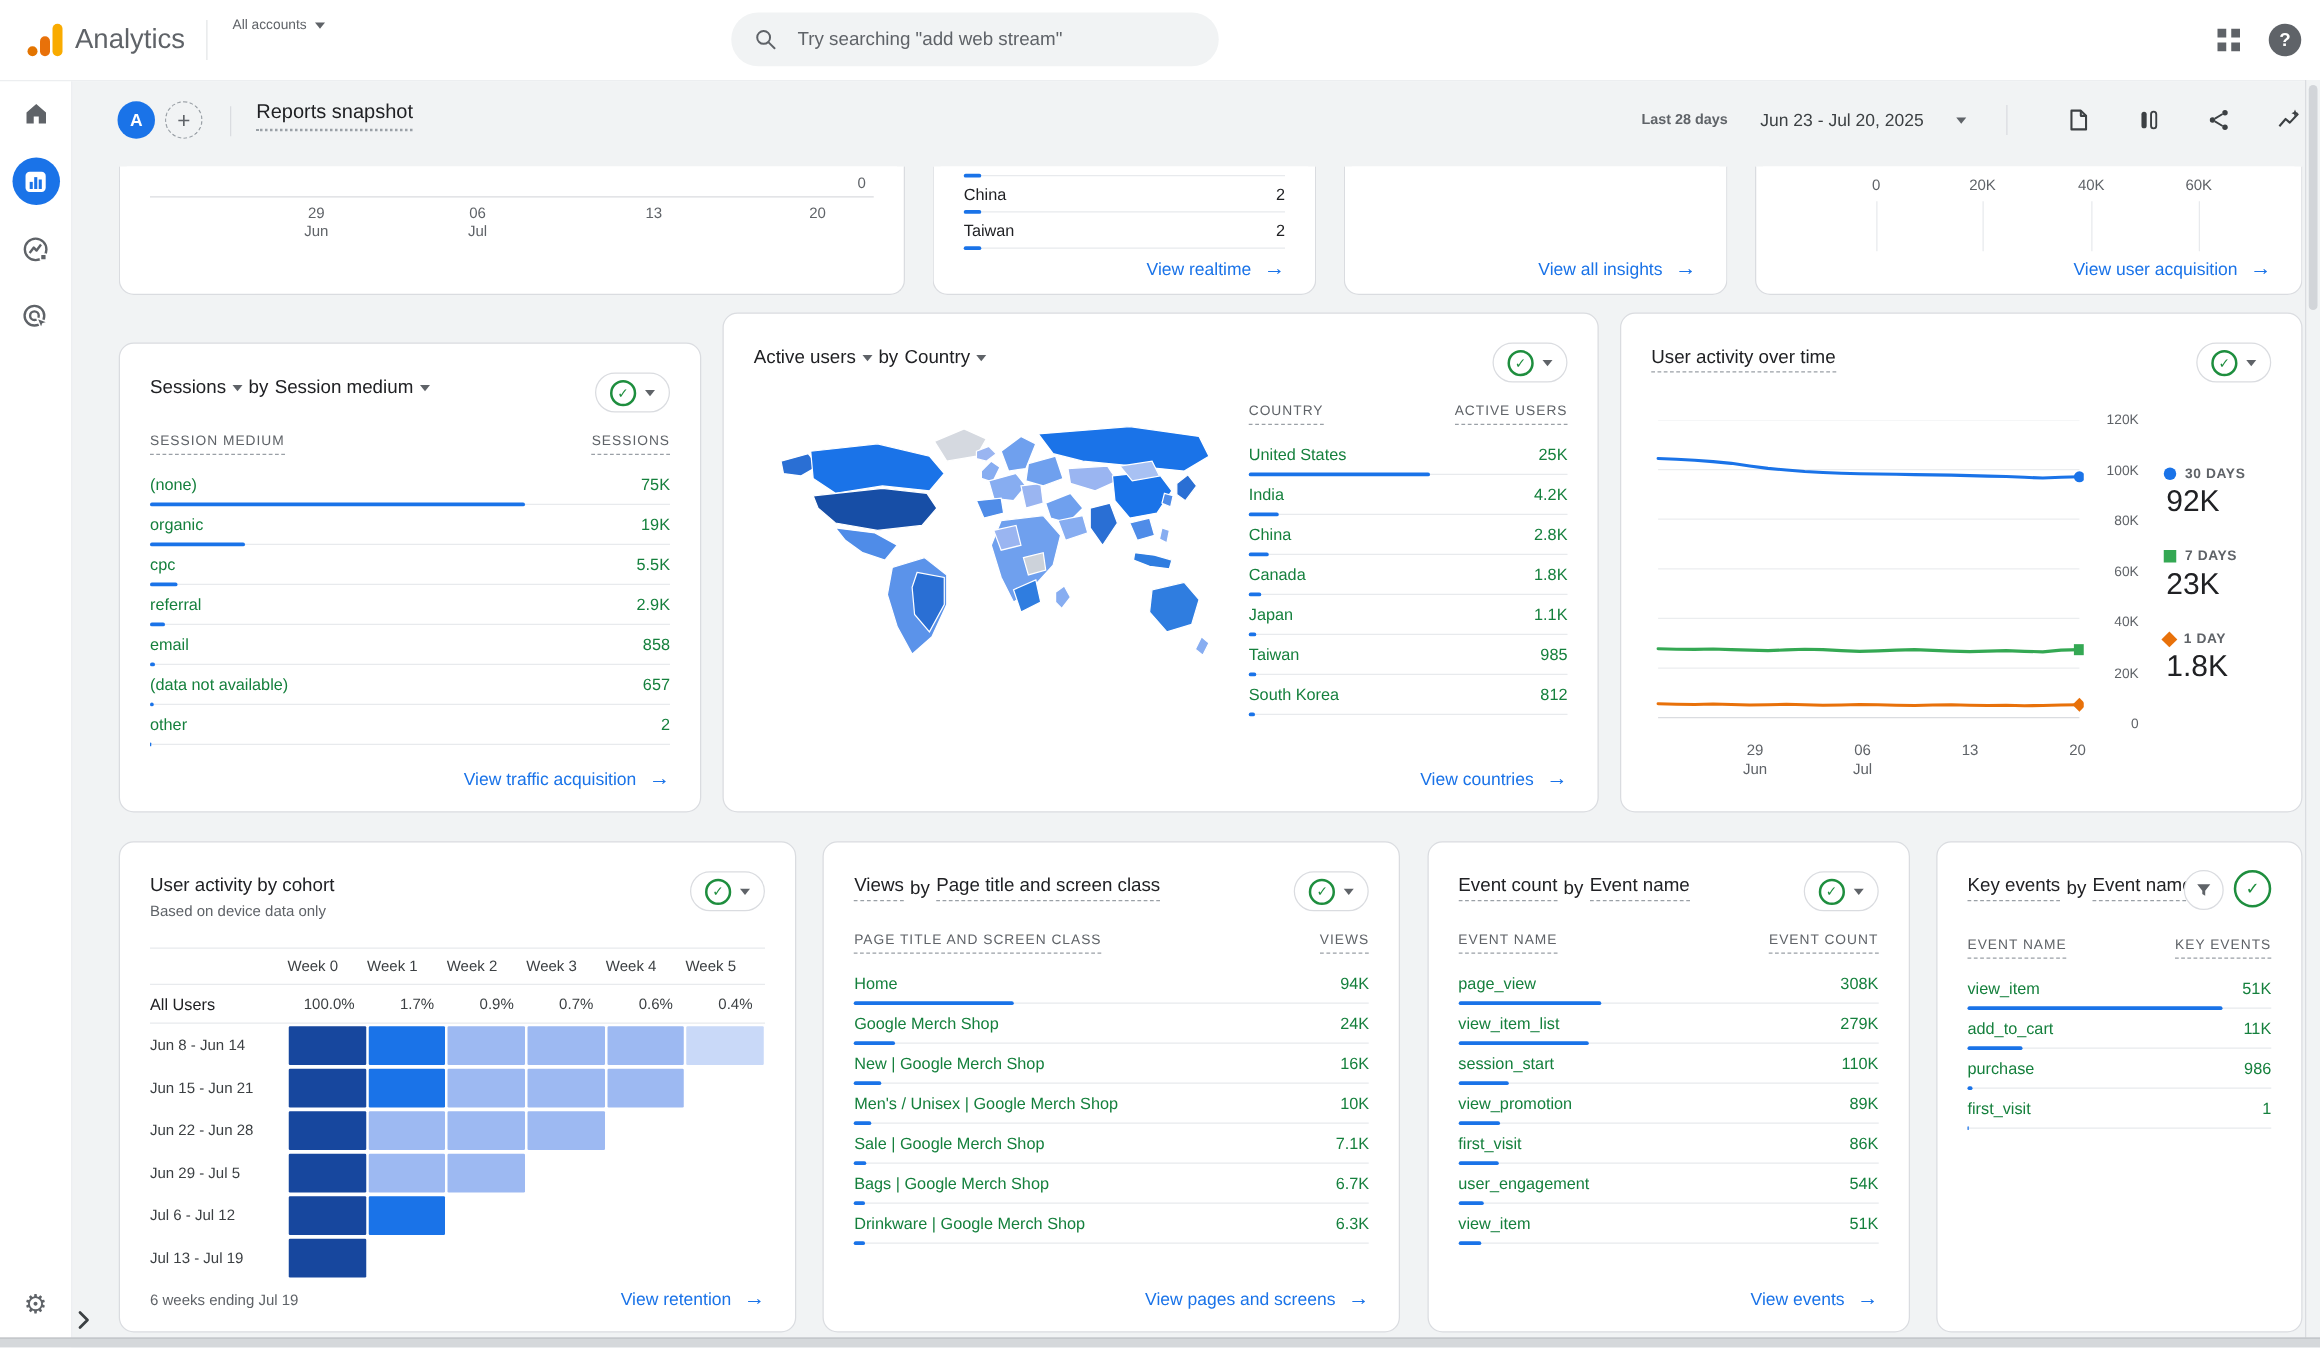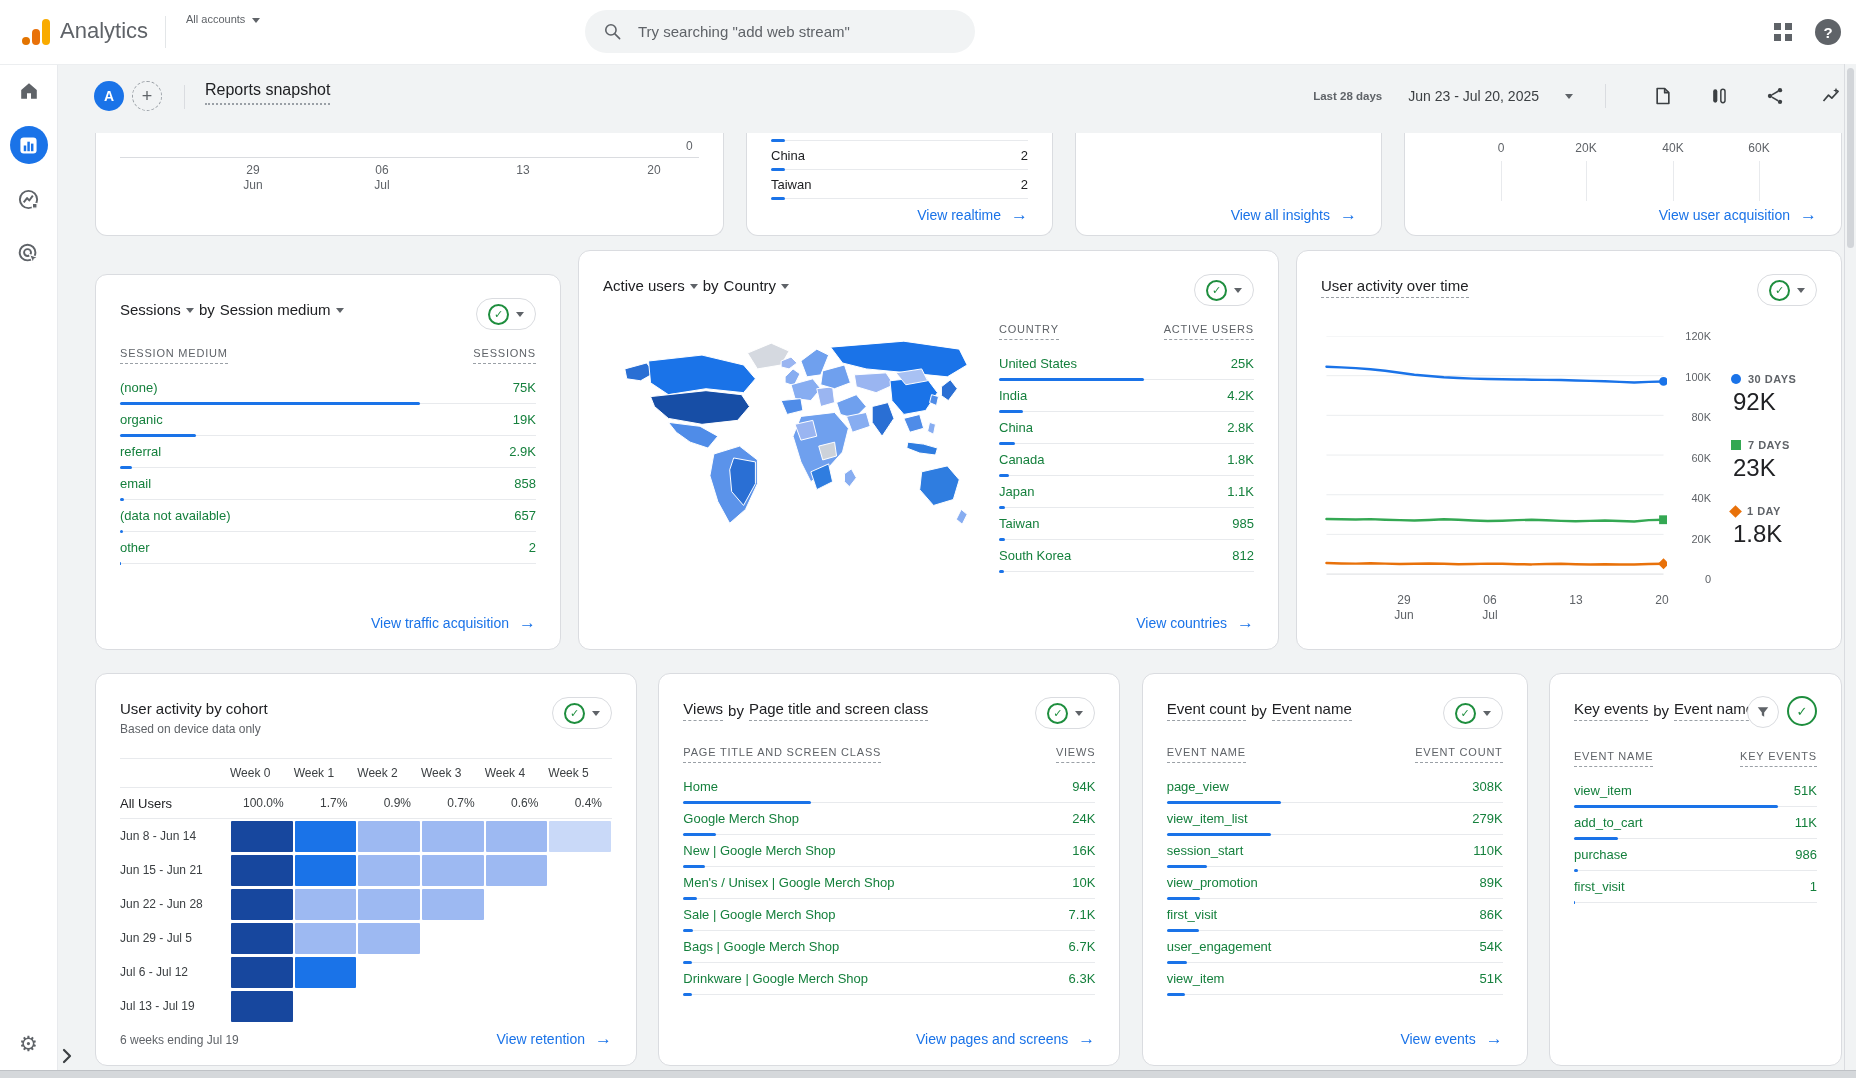--- a/index.html
+++ b/index.html
@@ -300,20 +300,25 @@
         <div>
             <div class="trow">
               <span>(none)</span>
               <span>75K</span>
               <span class="tbar" style="width:72%"></span>
             </div>
             <div class="trow">
               <span>organic</span>
               <span>19K</span>
               <span class="tbar" style="width:18.2%"></span>
+            </div>
+            <div class="trow">
+              <span>cpc</span>
+              <span>5.5K</span>
+              <span class="tbar" style="width:5.3%"></span>
             </div>
             <div class="trow">
               <span>referral</span>
               <span>2.9K</span>
               <span class="tbar" style="width:2.8%"></span>
             </div>
             <div class="trow">
               <span>email</span>
               <span>858</span>
               <span class="tbar" style="width:0.9%"></span>

